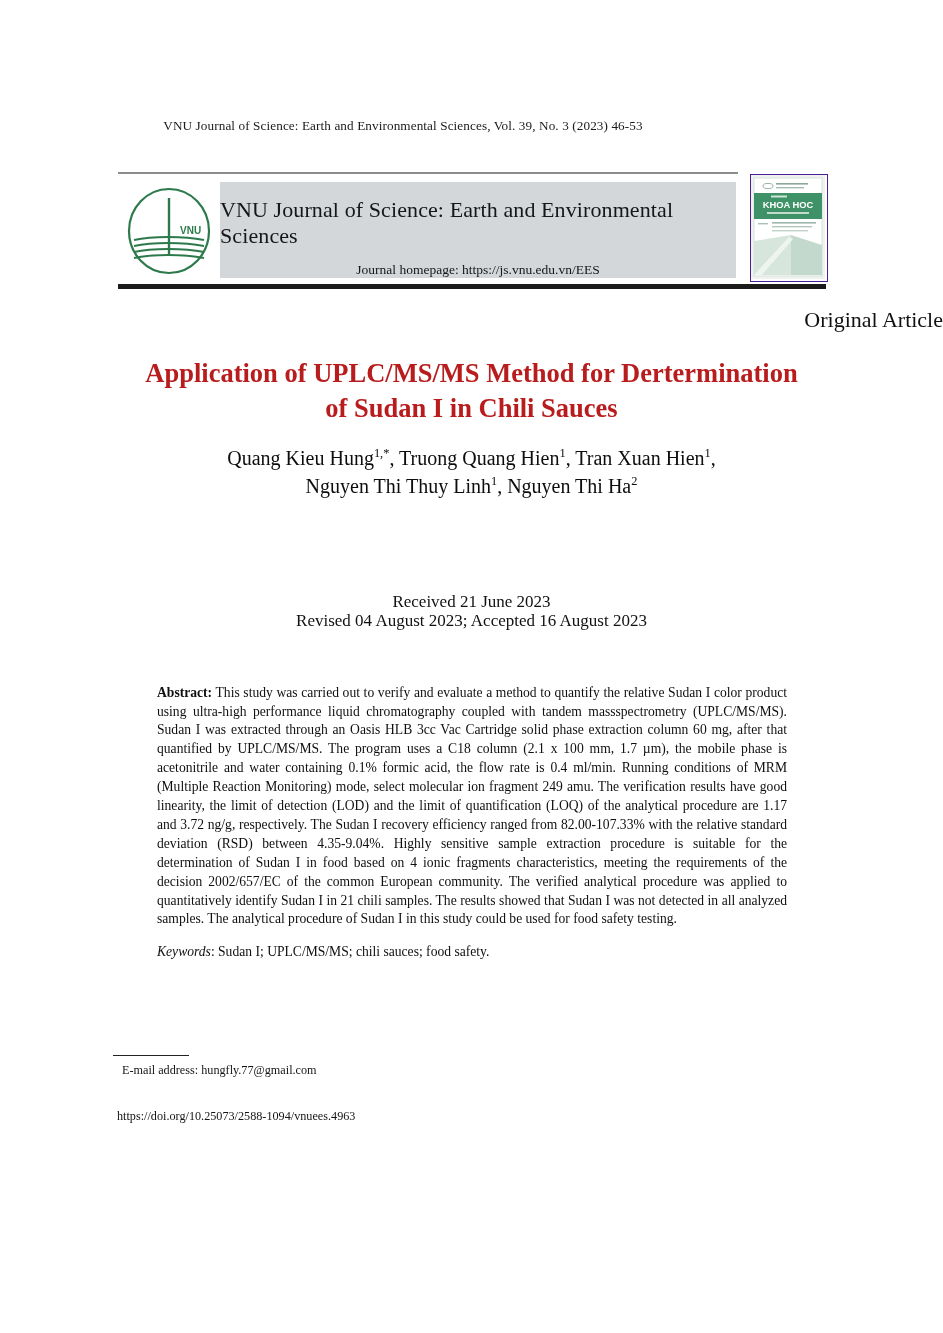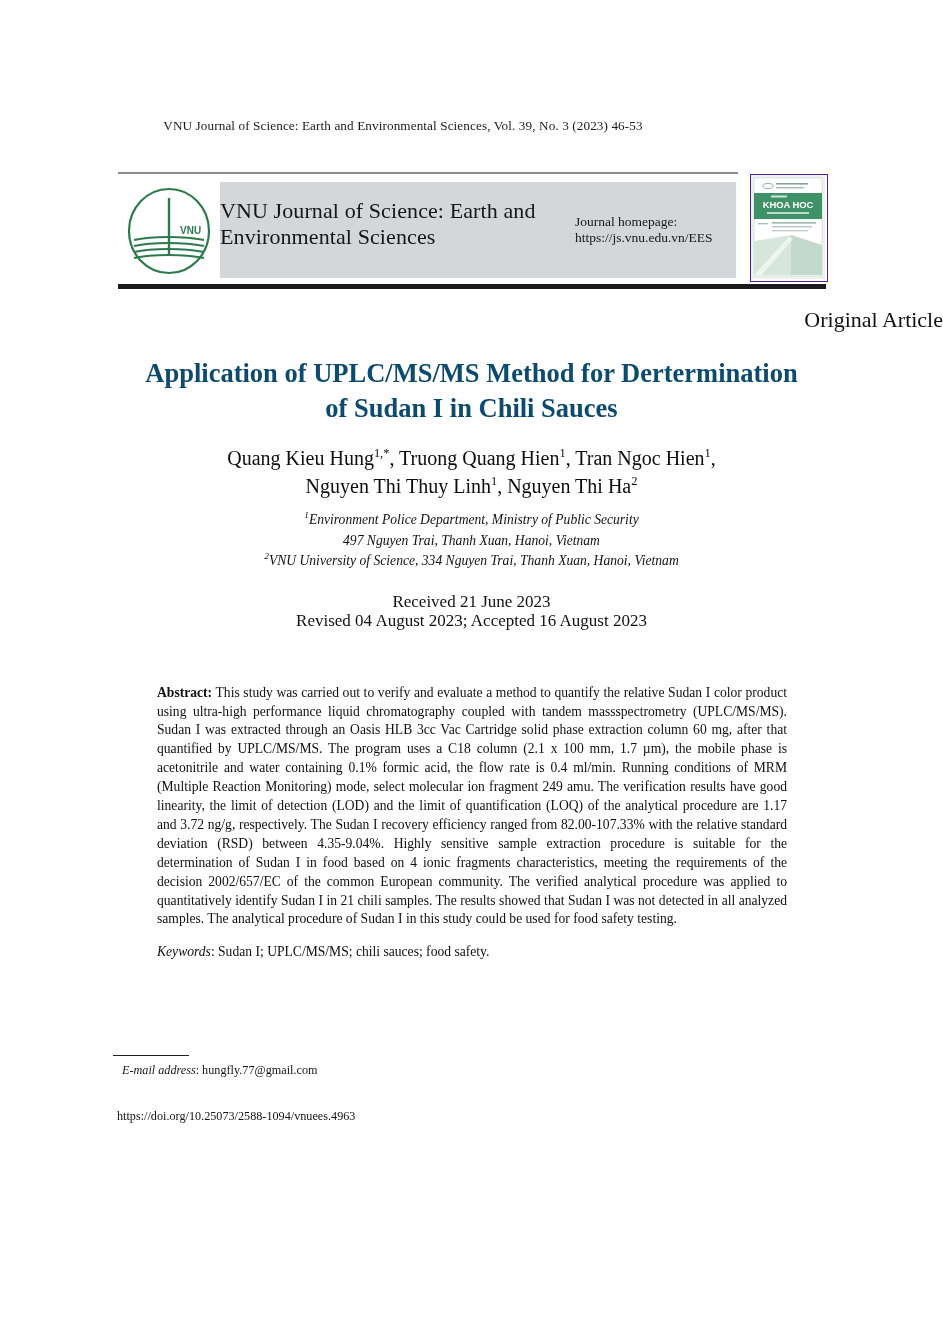--- a/index.html
+++ b/index.html
@@ -69,20 +69,21 @@
   .logo-svg { display: block; }
 
   .banner-box {
     position: absolute;
     top: 10px;
     left: 102px;
     width: 516px;
     height: 96px;
     background: #d3d7da;
     display: flex;
+    flex-direction: column;
     align-items: center;
     justify-content: flex-end;
   }
   .banner-title {
     font-size: 22px;
     color: #15161a;
     letter-spacing: 0.1px;
     margin-bottom: 13px;
   }
   .banner-homepage {
@@ -114,21 +115,21 @@
   }
 
   .paper-title {
     position: absolute;
     top: 338px;
     left: 120px;
     width: 703px;
     text-align: center;
     font-size: 26.5px;
     line-height: 35px;
-    color: #0c4a6e;
+    color: #b91c1c;
   }
 
   .authors {
     position: absolute;
     top: 444px;
     left: 120px;
     width: 703px;
     text-align: center;
     font-size: 20px;
     line-height: 28px;
@@ -212,21 +213,20 @@
     font-size: 12.2px;
     line-height: 17.5px;
     color: #141414;
   }
   .footnote sup {
     font-size: 0.8em;
     vertical-align: super;
     line-height: 0;
   }
   .footnote .email-label {
-    font-style: italic;
     text-align: center;
   }
   .footnote-indent {
     padding-left: 9px;
   }
   .doi {
     position: absolute;
     top: 1109px;
     left: 117px;
     font-size: 12.2px;
@@ -300,29 +300,24 @@
   </div>
 
   <div class="original-article">Original Article</div>
 
   <h1 class="paper-title">
     <span>Application of UPLC/MS/MS Method for Dertermination</span><br>
     <span>of Sudan I in Chili Sauces</span>
   </h1>
 
   <div class="authors">
-    <span>Quang Kieu Hung</span><sup>1,*</sup><span>, Truong Quang Hien</span><sup>1</sup><span>, Tran Ngoc Hien</span><sup>1</sup><span>,</span><br>
+    <span>Quang Kieu Hung</span><sup>1,*</sup><span>, Truong Quang Hien</span><sup>1</sup><span>, Tran Xuan Hien</span><sup>1</sup><span>,</span><br>
     <span>Nguyen Thi Thuy Linh</span><sup>1</sup><span>, Nguyen Thi Ha</span><sup>2</sup>
   </div>
 
-  <div class="affiliations">
-    <sup>1</sup><span>Environment Police Department, Ministry of Public Security</span><br>
-    <span>497 Nguyen Trai, Thanh Xuan, Hanoi, Vietnam</span><br>
-    <sup>2</sup><span>VNU University of Science, 334 Nguyen Trai, Thanh Xuan, Hanoi, Vietnam</span>
-  </div>
 
   <div class="dates">
     <span>Received 21 June 2023</span><br>
     <span>Revised 04 August 2023; Accepted 16 August 2023</span>
   </div>
 
   <div class="abstract-block">
     <p class="abstract-body">
       <span class="abstract-label">Abstract:</span><span> This study was carried out to verify and evaluate a method to quantify the relative Sudan I color product using ultra-high performance liquid chromatography coupled with tandem massspectrometry (UPLC/MS/MS). Sudan I was extracted through an Oasis HLB 3cc Vac Cartridge solid phase extraction column 60 mg, after that quantified by UPLC/MS/MS. The program uses a C18 column (2.1 x 100 mm, 1.7 µm), the mobile phase is acetonitrile and water containing 0.1% formic acid, the flow rate is 0.4 ml/min. Running conditions of MRM (Multiple Reaction Monitoring) mode, select molecular ion fragment 249 amu. The verification results have good linearity, the limit of detection (LOD) and the limit of quantification (LOQ) of the analytical procedure are 1.17 and 3.72 ng/g, respectively. The Sudan I recovery efficiency ranged from 82.00-107.33% with the relative standard deviation (RSD) between 4.35-9.04%. Highly sensitive sample extraction procedure is suitable for the determination of Sudan I in food based on 4 ionic fragments characteristics, meeting the requirements of the decision 2002/657/EC of the common European community. The verified analytical procedure was applied to quantitatively identify Sudan I in 21 chili samples. The results showed that Sudan I was not detected in all analyzed samples. The analytical procedure of Sudan I in this study could be used for food safety testing.</span>
     </p>

